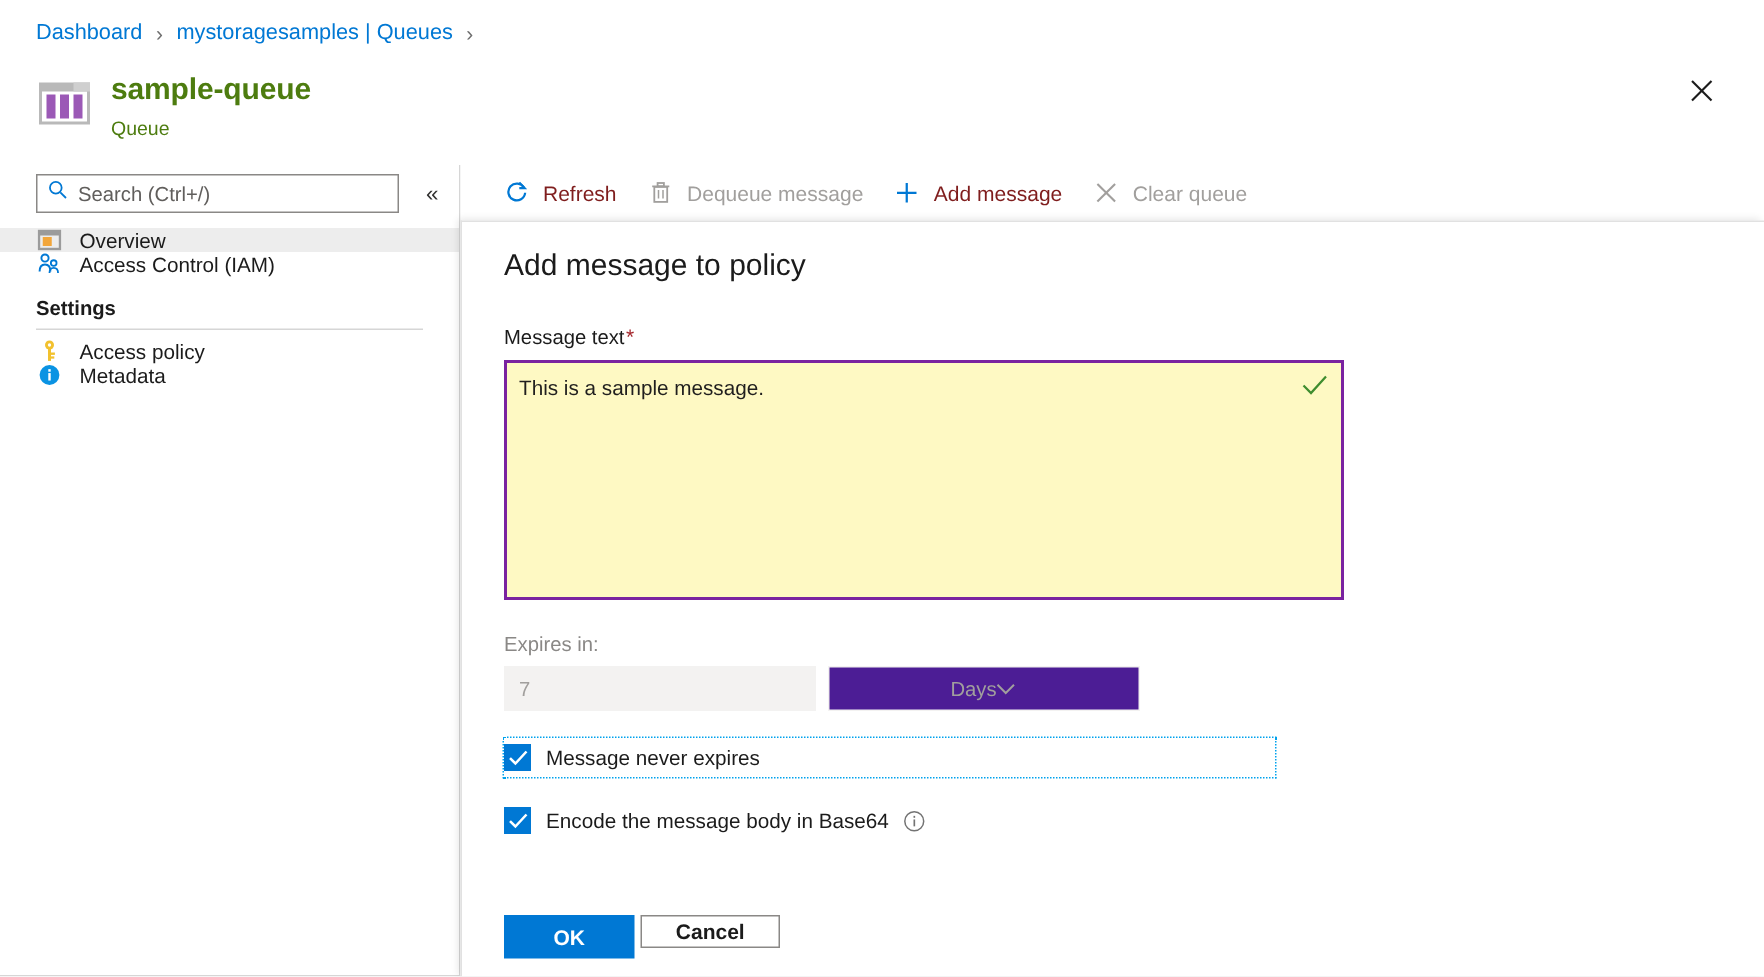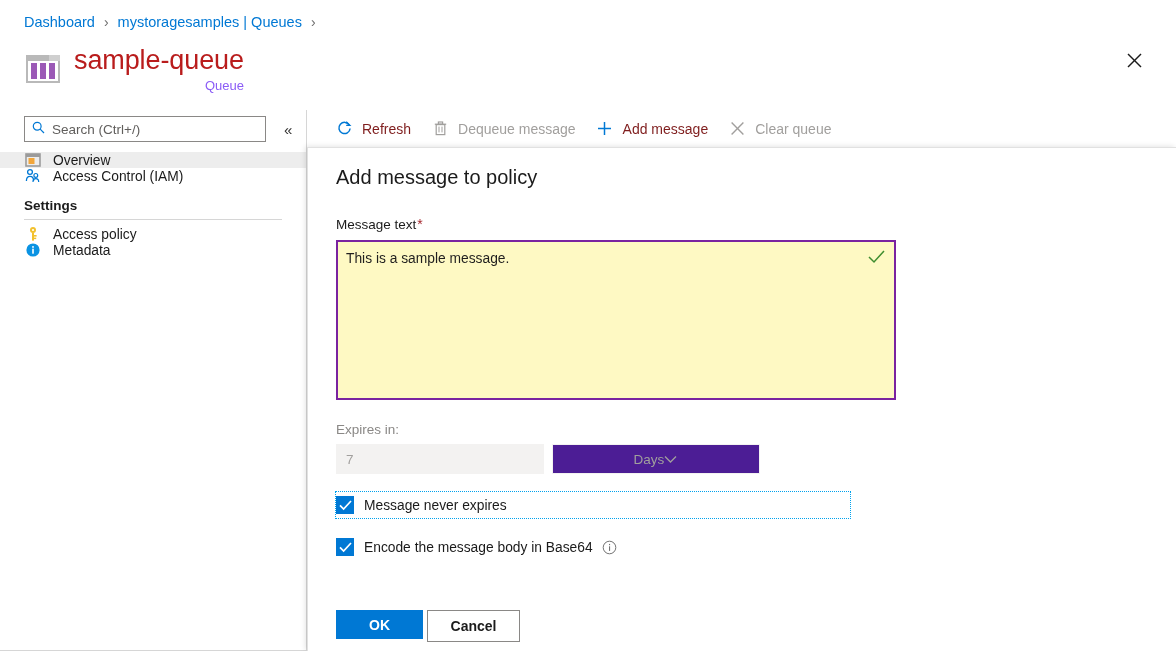--- a/index.html
+++ b/index.html
@@ -45,32 +45,31 @@
     display: flex;
     align-items: flex-start;
   }
   #queue-icon-wrap {
     width: 38px; height: 38px;
     margin-top: 6px;
     flex: none;
   }
   #title-text { margin-left: 12px; }
   #page-title {
-    font-size: 27px;
-    color: #b91c1c;
-    font-weight: 400;
+    font-size: 20px;
+    color: #4d7c0f;
+    font-weight: 700;
     line-height: 32px;
     letter-spacing: -0.1px;
     white-space: nowrap;
   }
   #page-subtitle {
     font-size: 13px;
-    color: #8b5cf6;
+    color: #4d7c0f;
     margin-top: 2px;
-    text-align: right;
   }
 
   
   #close-btn {
     position: absolute;
     right: 26px; top: 44px;
     width: 32px; height: 32px;
     display: flex; align-items: center; justify-content: center;
     cursor: pointer;
     color: #1b1b1b;
@@ -273,21 +272,21 @@
     width: 87px; height: 29px;
     background: #0078d4;
     color: #ffffff;
     border: none;
     font-size: 14px;
     font-family: "Liberation Sans", sans-serif;
     cursor: pointer;
     font-weight: bold;
   }
   #cancel-btn {
-    width: 93px; height: 32px;
+    width: 93px; height: 22px;
     margin-left: 4px;
     background: #ffffff;
     color: #1b1b1b;
     border: 1px solid #8a8886;
     font-size: 14px;
     font-family: "Liberation Sans", sans-serif;
     cursor: pointer;
     font-weight: bold;
   }
 </style>

